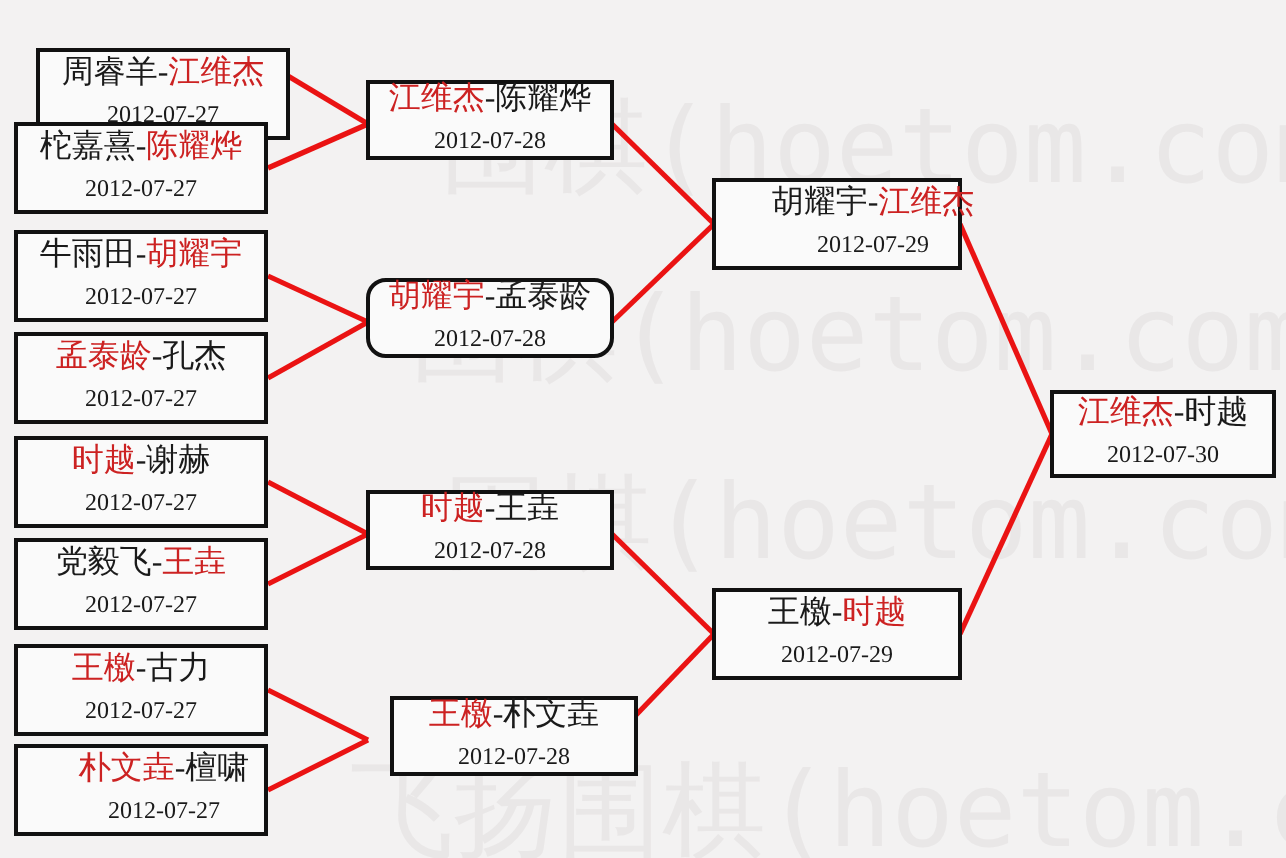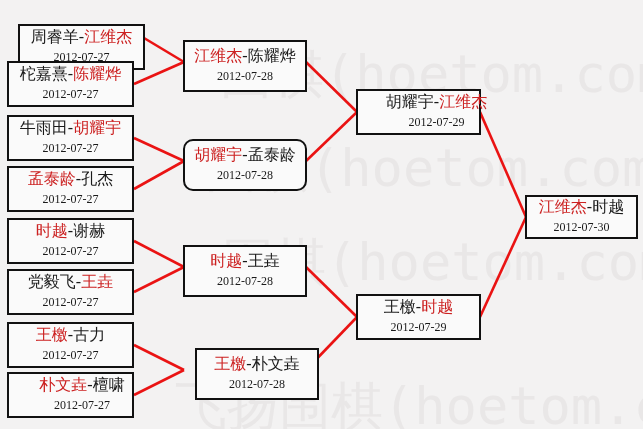--- a/index.html
+++ b/index.html
@@ -19,21 +19,21 @@
   svg.lines{position:absolute;left:0;top:0;z-index:1;}
   .box{
     position:absolute;z-index:2;
     box-sizing:border-box;
     background:#fafafa;
     border:2px solid #111;
     display:flex;flex-direction:column;justify-content:center;align-items:center;
     text-align:center;
   }
   .r1{width:127px;height:46px;}
-  .r2{width:124px;height:52px;}
+  .r2{width:124px;height:40px;}
   .r3{width:125px;height:46px;}
   .rf{width:113px;height:44px;}
   .nameline{font-size:16px;line-height:20px;color:#1a1a1a;white-space:nowrap;}
   .date{font-size:12px;line-height:20px;color:#1a1a1a;white-space:nowrap;}
   .win{color:var(--winner-red,#cc2222);}
 </style>
 </head>
 <body style="background: rgb(243, 242, 242);">
 
 <div class="stage">

